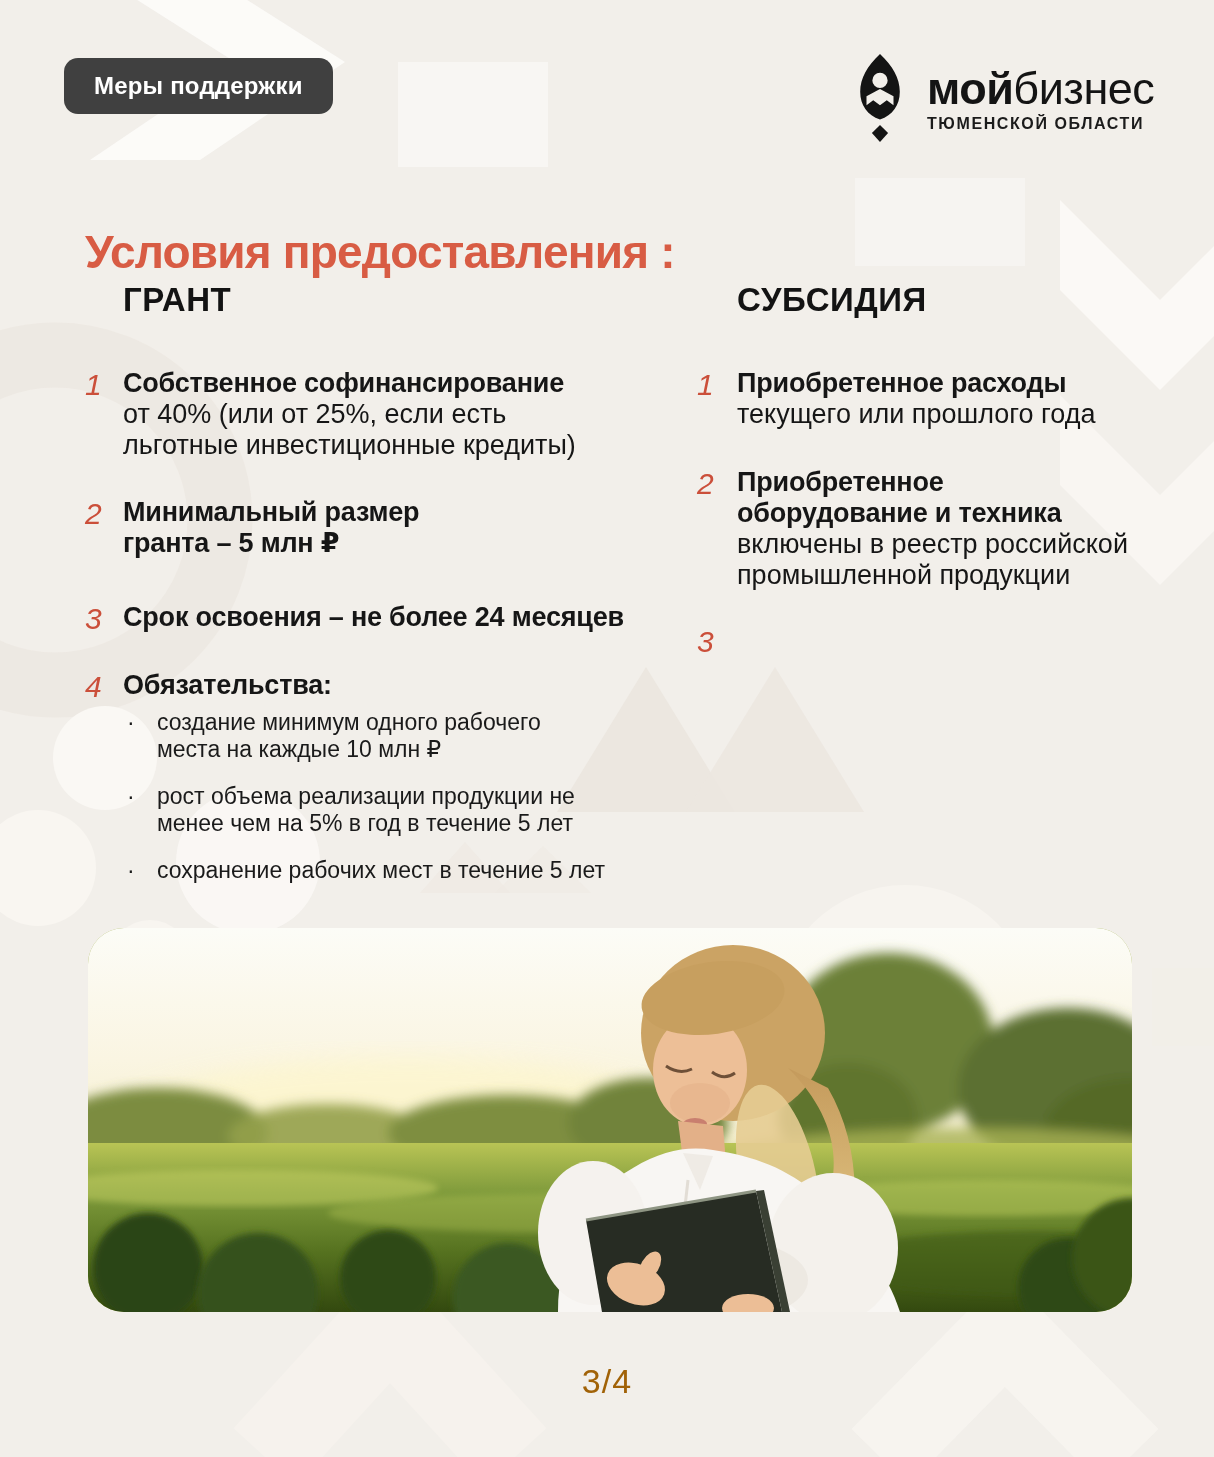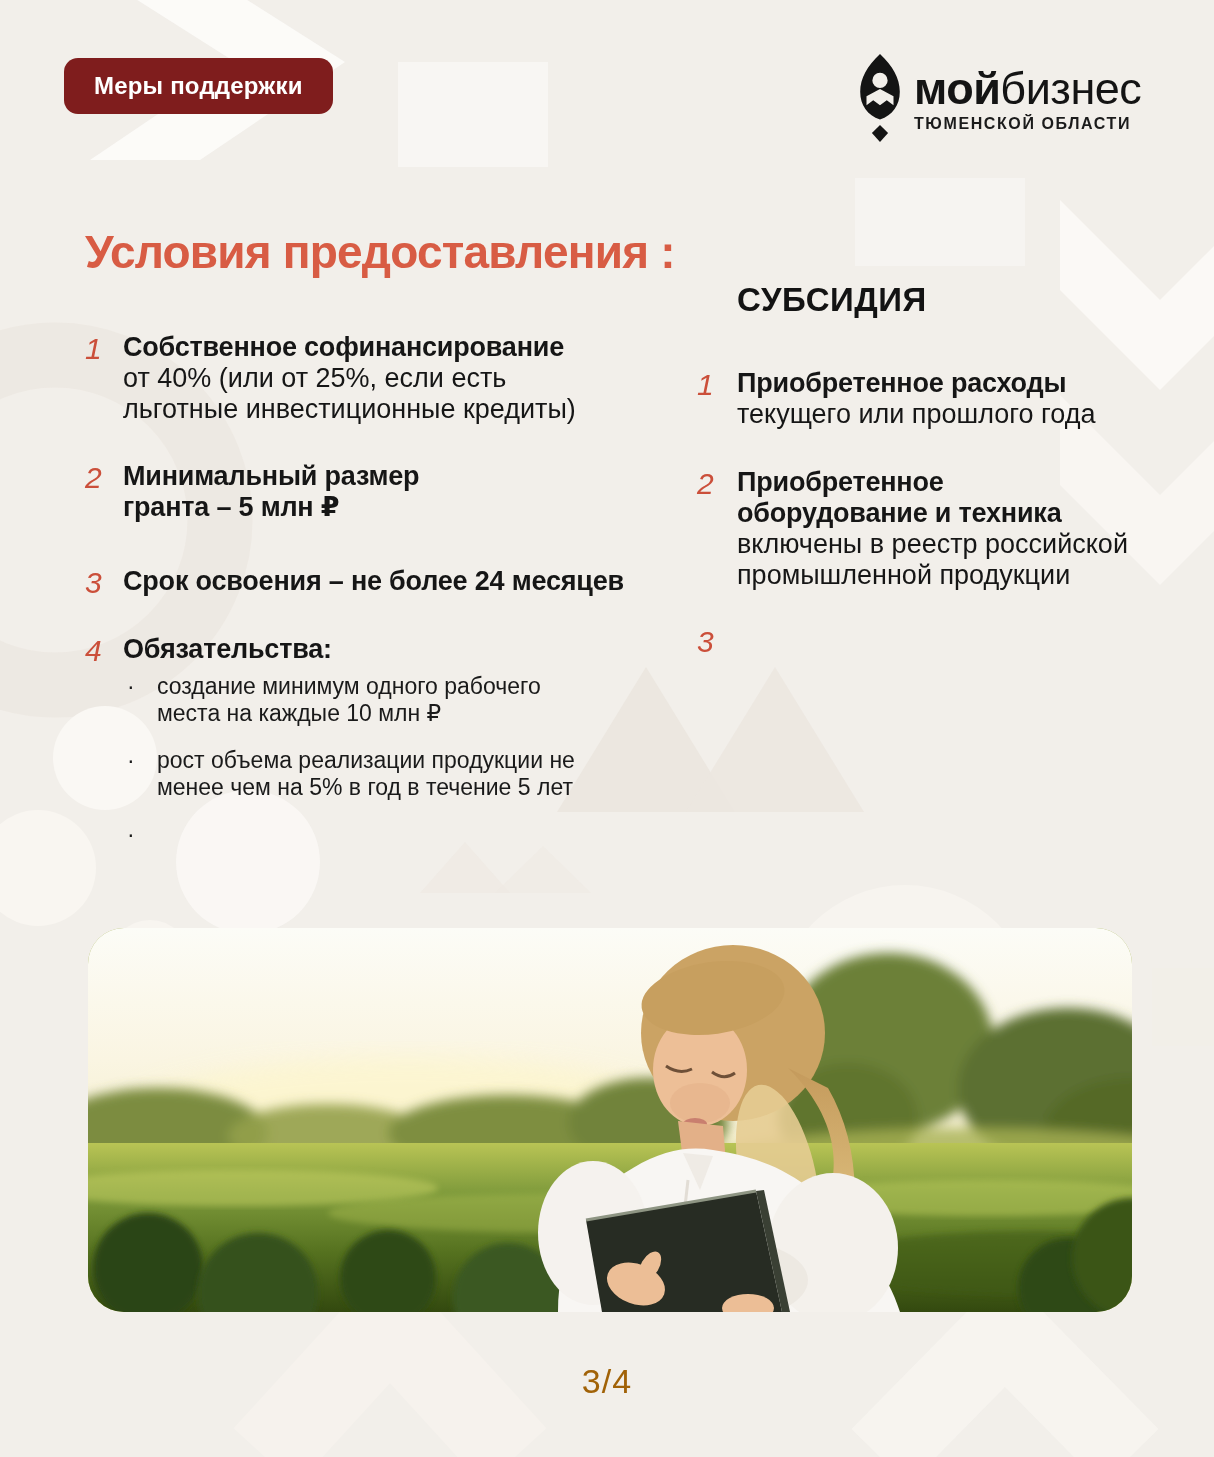--- a/index.html
+++ b/index.html
@@ -6,27 +6,27 @@
   body{
     width:1214px;height:1457px;position:relative;overflow:hidden;
     background:#F2EFEA;
     font-family:"Liberation Sans","DejaVu Sans",sans-serif;
     color:#151515;
   }
   .bg-layer{position:absolute;inset:0;pointer-events:none;}
   
   .badge{
     position:absolute;left:64px;top:58px;
-    background:#7f1d1d;color:#FFFFFF;
+    background:#404040;color:#FFFFFF;
     font-size:24px;font-weight:700;
     padding:14px 30px;border-radius:14px;
     letter-spacing:.2px;
   }
   
-  .logo{position:absolute;left:853px;top:52px;display:flex;align-items:flex-start;gap:7px;}
+  .logo{position:absolute;left:853px;top:52px;display:flex;align-items:flex-start;gap:20px;}
   .logo .rocket{width:54px;height:92px;flex-shrink:0;}
   .logo-text{display:flex;flex-direction:column;margin-top:14px;}
   .wordmark{font-size:45px;line-height:46px;color:#141414;letter-spacing:-0.5px;white-space:nowrap;}
   .wordmark .wm-bold{font-weight:800;}
   .wordmark .wm-reg{font-weight:400;}
   .logo-sub{font-size:16px;font-weight:600;letter-spacing:1.6px;color:#1B1B1B;margin-top:3px;white-space:nowrap;}
   
   .page-title{
     position:absolute;left:85px;top:194px;
     font-size:46px;font-weight:700;color:#D85C44;letter-spacing:-0.8px;
@@ -106,20 +106,21 @@
     </div>
     <div class="logo-sub">ТЮМЕНСКОЙ ОБЛАСТИ</div>
   </div>
 </div>
 
 <h1 class="page-title">Условия предоставления :</h1>
 
 <div class="columns">
 
   <div class="col-left">
+    <div class="col-header">ГРАНТ</div>
 
     <div class="item mt50">
       <span class="num">1</span>
       <div class="itext">
         <span class="b block pre">Собственное софинансирование</span><span class="pre">от 40% (или от 25%,  если есть
 льготные инвестиционные кредиты)</span>
       </div>
     </div>
 
     <div class="item mt36">
@@ -150,20 +151,21 @@
         <span class="pre">создание минимум одного рабочего
 места на каждые 10 млн ₽</span>
       </div>
       <div class="bullet">
         <span class="dot">·</span>
         <span class="pre">рост объема реализации продукции не
 менее чем на 5% в год в течение 5 лет</span>
       </div>
       <div class="bullet">
         <span class="dot">·</span>
+        <span class="pre">сохранение рабочих мест в течение 5 лет</span>
       </div>
     </div>
   </div>
 
   <div class="col-right">
     <div class="col-header">СУБСИДИЯ</div>
 
     <div class="item mt50">
       <span class="num">1</span>
       <div class="itext">

